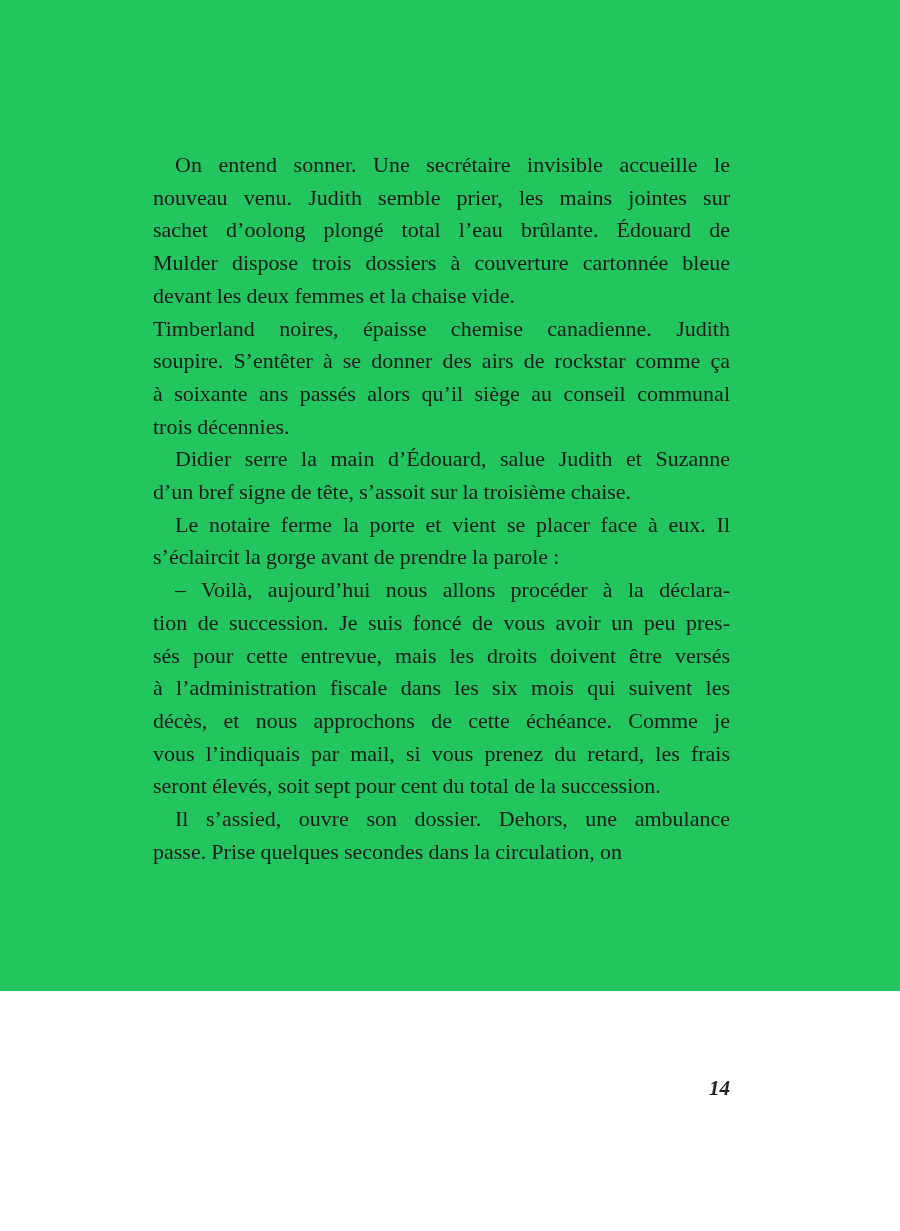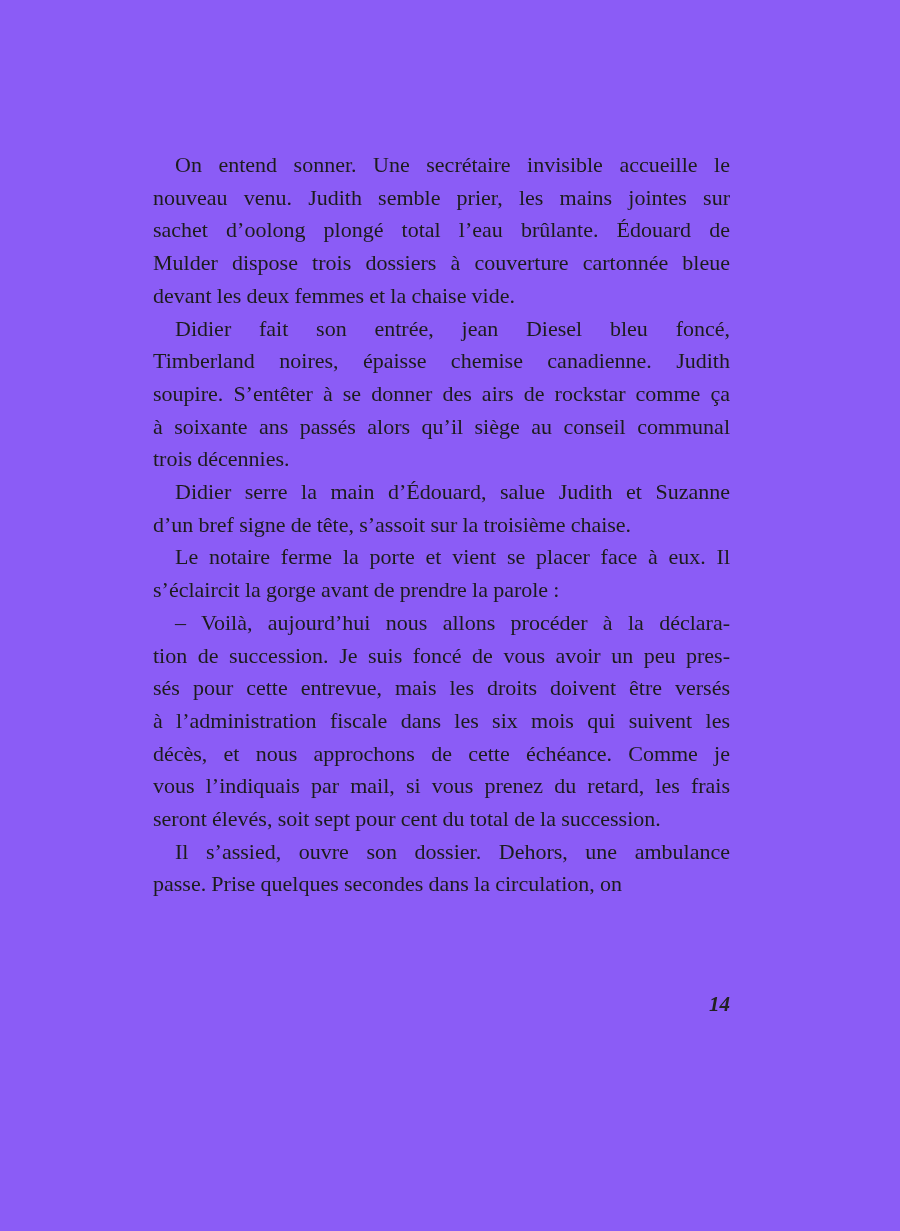--- a/index.html
+++ b/index.html
@@ -9,22 +9,22 @@
   body {
     width: 900px;
     height: 1231px;
     background: #ffffff;
     font-family: "Liberation Serif", "DejaVu Serif", serif;
     overflow: hidden;
   }
   .book-page {
     position: relative;
     width: 900px;
-    height: 1231px;
-    background: #8b5cf6;
+    height: 991px;
+    background: #22c55e;
     color: #1c1c1c;
   }
   .text-block {
     position: absolute;
     left: 153px;
     top: 149px;
     width: 577px;
   }
   .paragraph {
     margin: 0;
@@ -39,21 +39,21 @@
     word-spacing: -0.3px;
   }
   .line.last {
     text-align-last: left;
   }
   .line.first {
     text-indent: 22px;
   }
   .page-number {
     position: absolute;
-    top: 992px;
+    top: 1076px;
     left: 153px;
     width: 577px;
     text-align: right;
     font-size: 21px;
     font-style: italic;
     font-weight: bold;
     color: #222222;
   }
 </style>
 </head>
@@ -62,21 +62,20 @@
 <div class="book-page">
   <div class="text-block">
       <div class="paragraph">
         <div class="line first">On entend sonner. Une secrétaire invisible accueille le</div>
         <div class="line">nouveau venu. Judith semble prier, les mains jointes sur</div>
         <div class="line">sachet d’oolong plongé total l’eau brûlante. Édouard de</div>
         <div class="line">Mulder dispose trois dossiers à couverture cartonnée bleue</div>
         <div class="line last">devant les deux femmes et la chaise vide.</div>
       </div>
       <div class="paragraph">
-        <div class="line first">Didier fait son entrée, jean Diesel bleu foncé,</div>
         <div class="line">Timberland noires, épaisse chemise canadienne. Judith</div>
         <div class="line">soupire. S’entêter à se donner des airs de rockstar comme ça</div>
         <div class="line">à soixante ans passés alors qu’il siège au conseil communal</div>
         <div class="line last">trois décennies.</div>
       </div>
       <div class="paragraph">
         <div class="line first">Didier serre la main d’Édouard, salue Judith et Suzanne</div>
         <div class="line last">d’un bref signe de tête, s’assoit sur la troisième chaise.</div>
       </div>
       <div class="paragraph">

